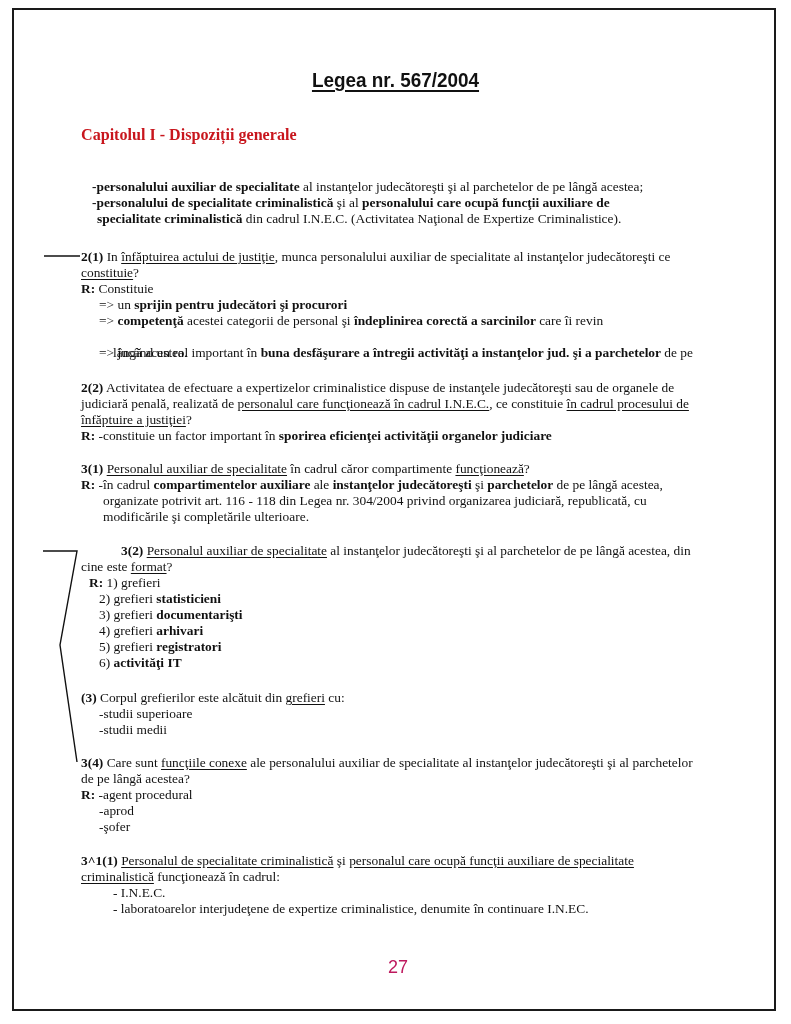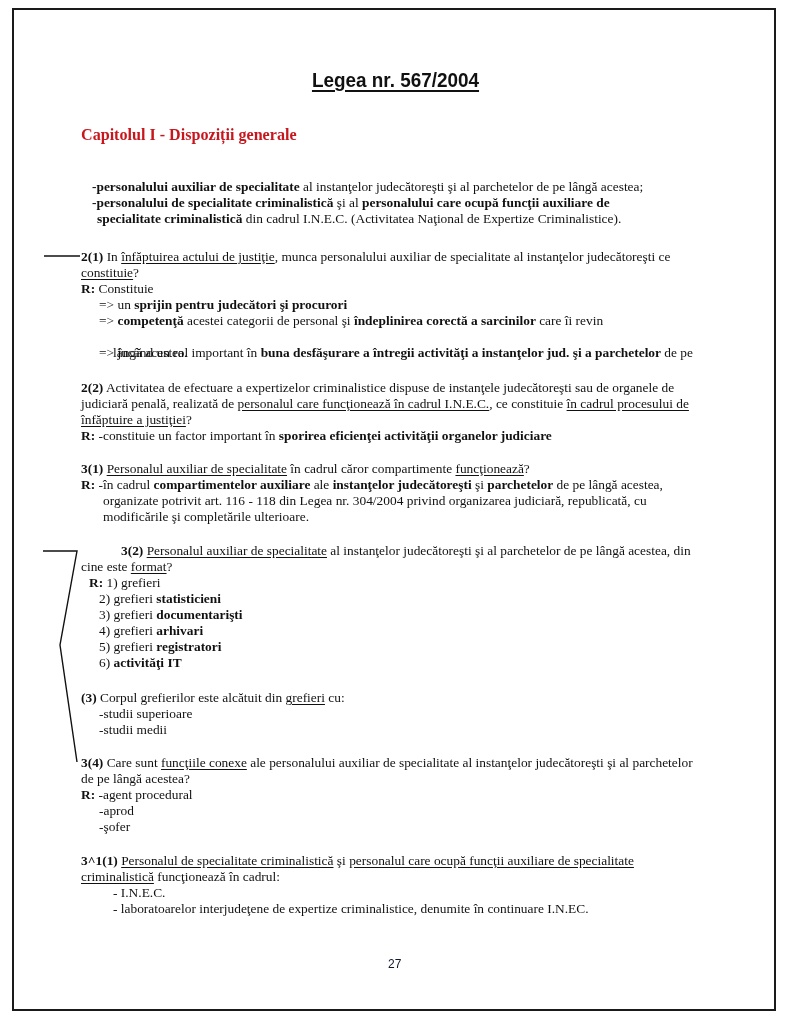--- a/index.html
+++ b/index.html
@@ -18,21 +18,21 @@
     }
     .chapter {
       position: absolute; left: 81px; top: 124px; color: #c8161d; font-weight: bold;
       font-size: 17.5px; transform-origin: left; transform: scaleX(0.92);
     }
     .line { position: absolute; white-space: nowrap; line-height: 16px; }
     .u { text-decoration: underline; text-underline-offset: 2px; }
     b { font-weight: bold; }
     .pagenum {
       position: absolute; left: 388px; top: 957px; font-family: "Liberation Sans", "DejaVu Sans", sans-serif;
-      font-size: 12px; color: #0f172a;
+      font-size: 18px; color: #be185d;
     }
     svg.marks { position: absolute; left: 0; top: 0; }
   </style>
 </head>
 <body>
 
 <div class="frame"></div>
 
 <div class="doc">
 

